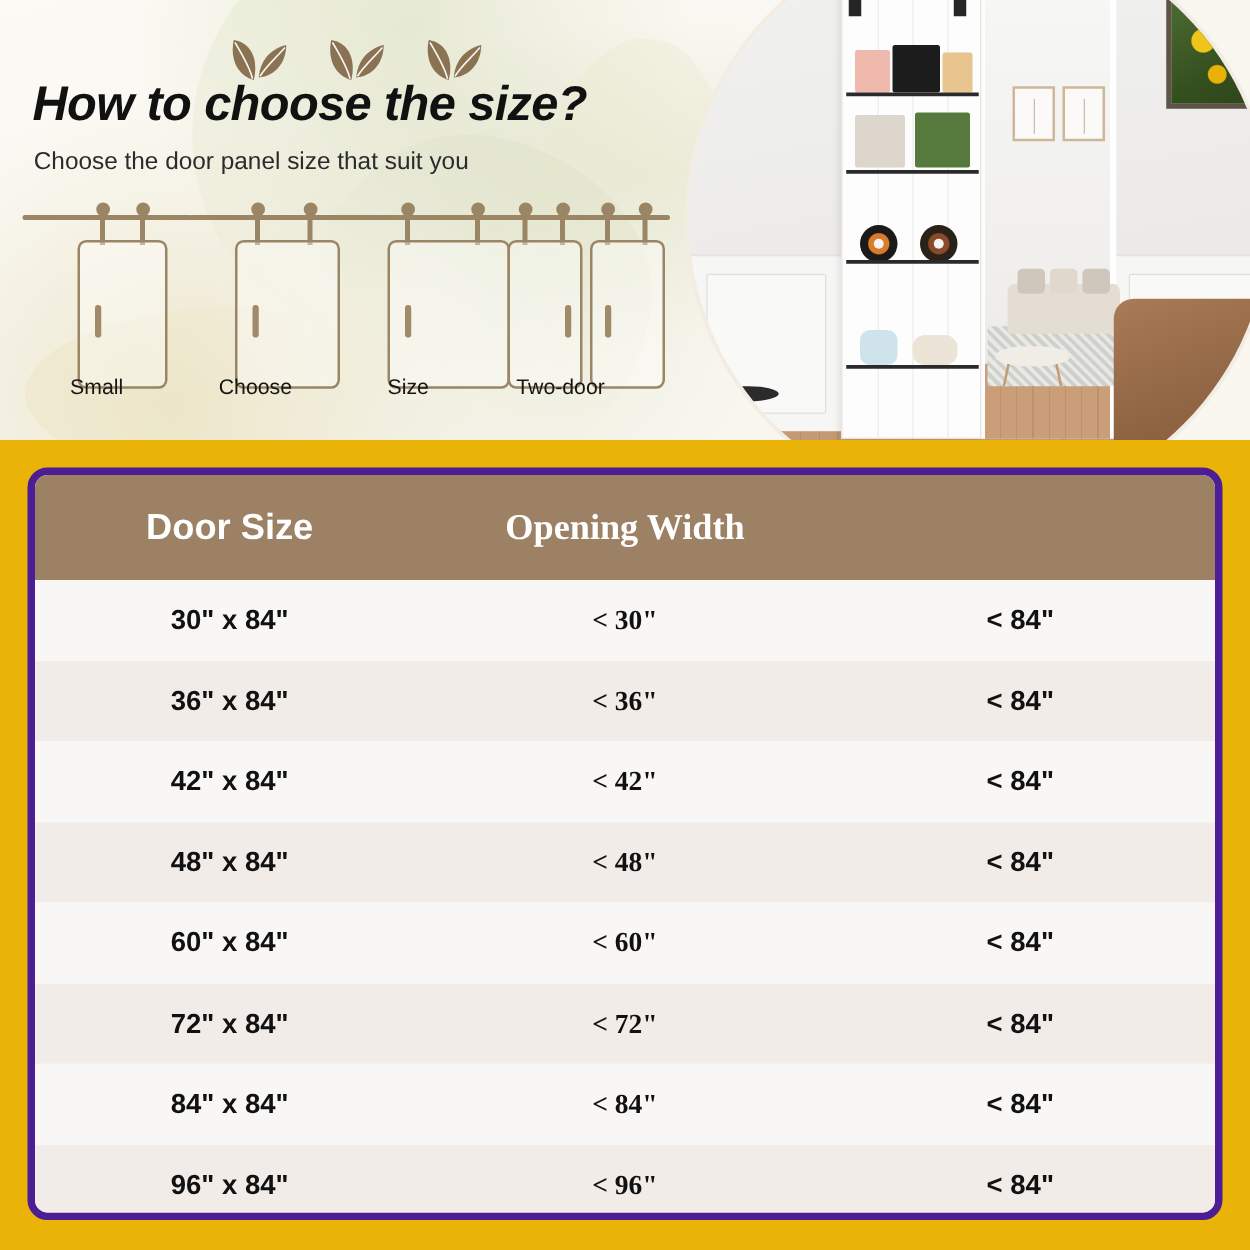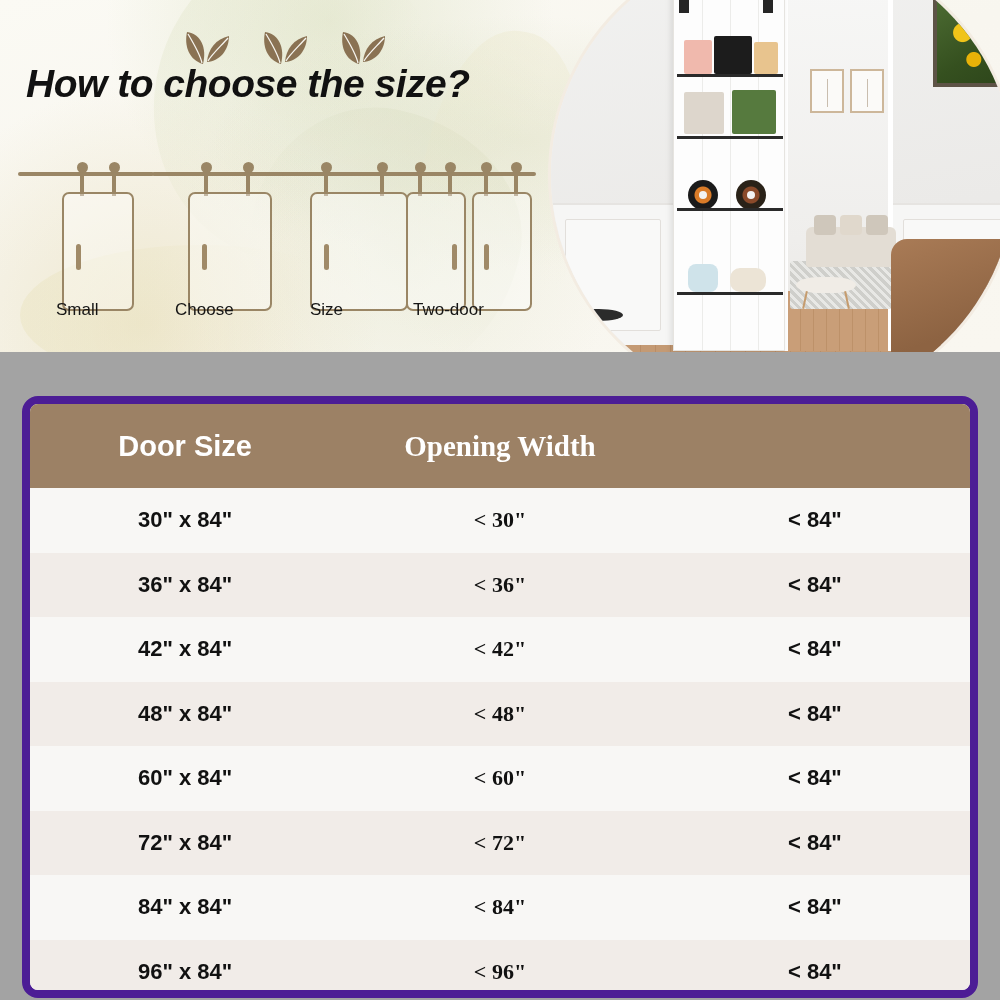--- a/index.html
+++ b/index.html
@@ -5,21 +5,21 @@
   * { box-sizing: border-box; margin: 0; padding: 0; }
   html, body {
     width: 1000px; height: 1000px;
     background: #ffffff;
     font-family: "Liberation Sans", sans-serif;
     overflow: hidden;
   }
   #page {
     position: relative;
     width: 1000px; height: 1000px;
-    background: #a3a3a3;
+    background: #eab308;
   }
 
   
   .hero {
     position: absolute;
     left: 0; top: 0;
     width: 1000px; height: 352px;
     background:
       radial-gradient(circle at 14% 92%, rgba(226,214,168,0.45) 0%, rgba(226,214,168,0) 26%),
       radial-gradient(circle at 40% 70%, rgba(222,226,196,0.40) 0%, rgba(222,226,196,0) 34%),
@@ -138,25 +138,25 @@
                border:4px solid #5d5346; }
   .armchair  { position:absolute; right:-6px; bottom:48px; width:130px; height:120px;
                background: linear-gradient(160deg,#a97b56 0%,#8d6342 70%); border-radius:16px 8px 6px 6px; }
   .arm-top   { position:absolute; right:-4px; bottom:118px; width:118px; height:40px;
                background: linear-gradient(180deg,#9d7151,#87603f); border-radius:14px 10px 2px 2px; }
   .pillow    { position:absolute; right:8px; bottom:118px; width:54px; height:44px; background:#f4f2ef; border-radius:6px; transform:rotate(-8deg); }
   .side-tbl  { position:absolute; left:14px; bottom:86px; width:58px; height:12px; background:#2b2b2b; border-radius:50%/60%; }
 
   
   .table {
-    position: absolute; left: 22px; top: 396px;
+    position: absolute; left: 22px; top: 374px;
     width: 956px; height: 602px;
     border-radius: 16px;
     overflow: hidden;
-    border: 8px solid #4c1d95;
+    border: 6px solid #4c1d95;
     background: #f8f6f4;
   }
   .thead {
     display: flex; align-items: center;
     height: 84px; background: #9c8165;
   }
   .th {
     font-size: 29px; font-weight: bold; color: #ffffff; text-align: center;
   }
   .c1 { width: 33%; }
@@ -211,20 +211,21 @@
         </g>
             <g stroke="#f6f4ee" stroke-width="1.3" fill="none">
           <path d="M10 12 C16 22 22 32 24 41"></path>
               <path d="M50 16 C43 24 34 32 30 39"></path>
         </g>
           </svg>
       </div>
     </div>
 
     <div class="title">How to choose the size?</div>
+    <div class="subtitle">Choose the door panel size that suit you</div>
 
     <div class="diagrams">
 
       <div class="dgroup" style="left:18px; width:140px;">
         <div class="rail" style="left:0px; width:136px;"></div>
         <div class="door-wrap" style="left:44px; width:72px;">
           <div class="roller" style="left:18px; height:24px;">
               <span class="knob"></span>
             </div>
           <div class="roller" style="left:50px; height:24px;">

